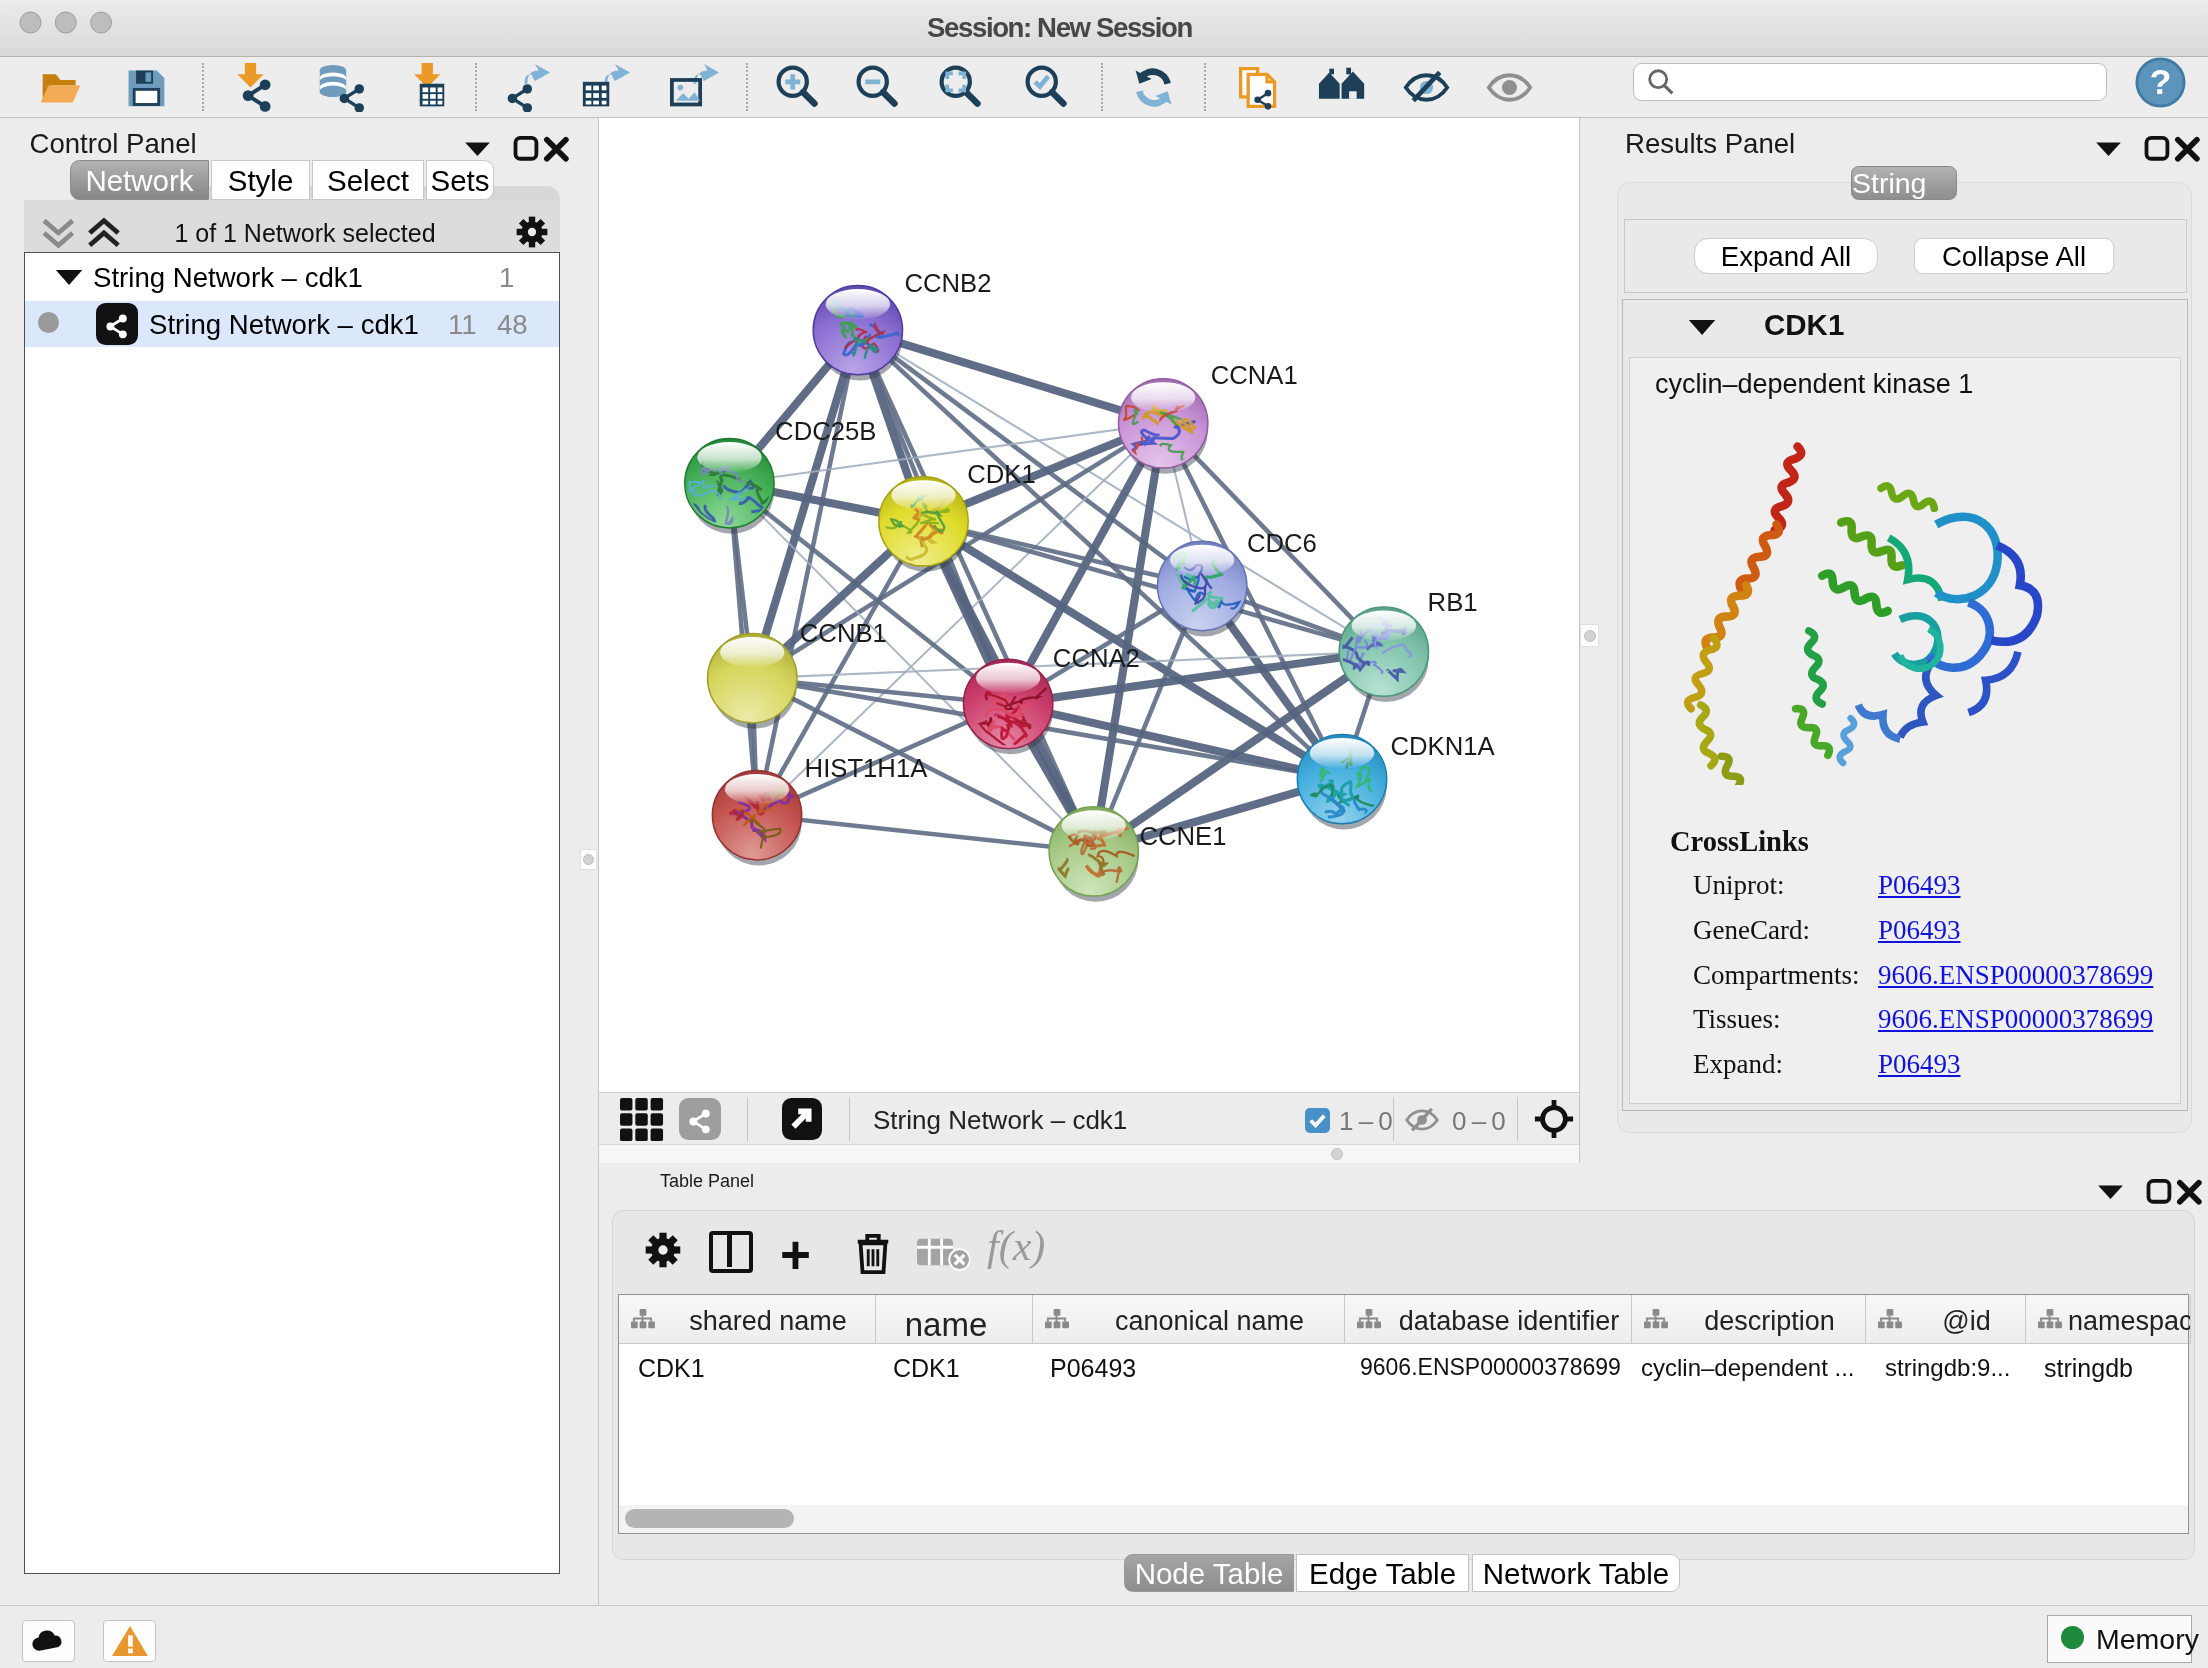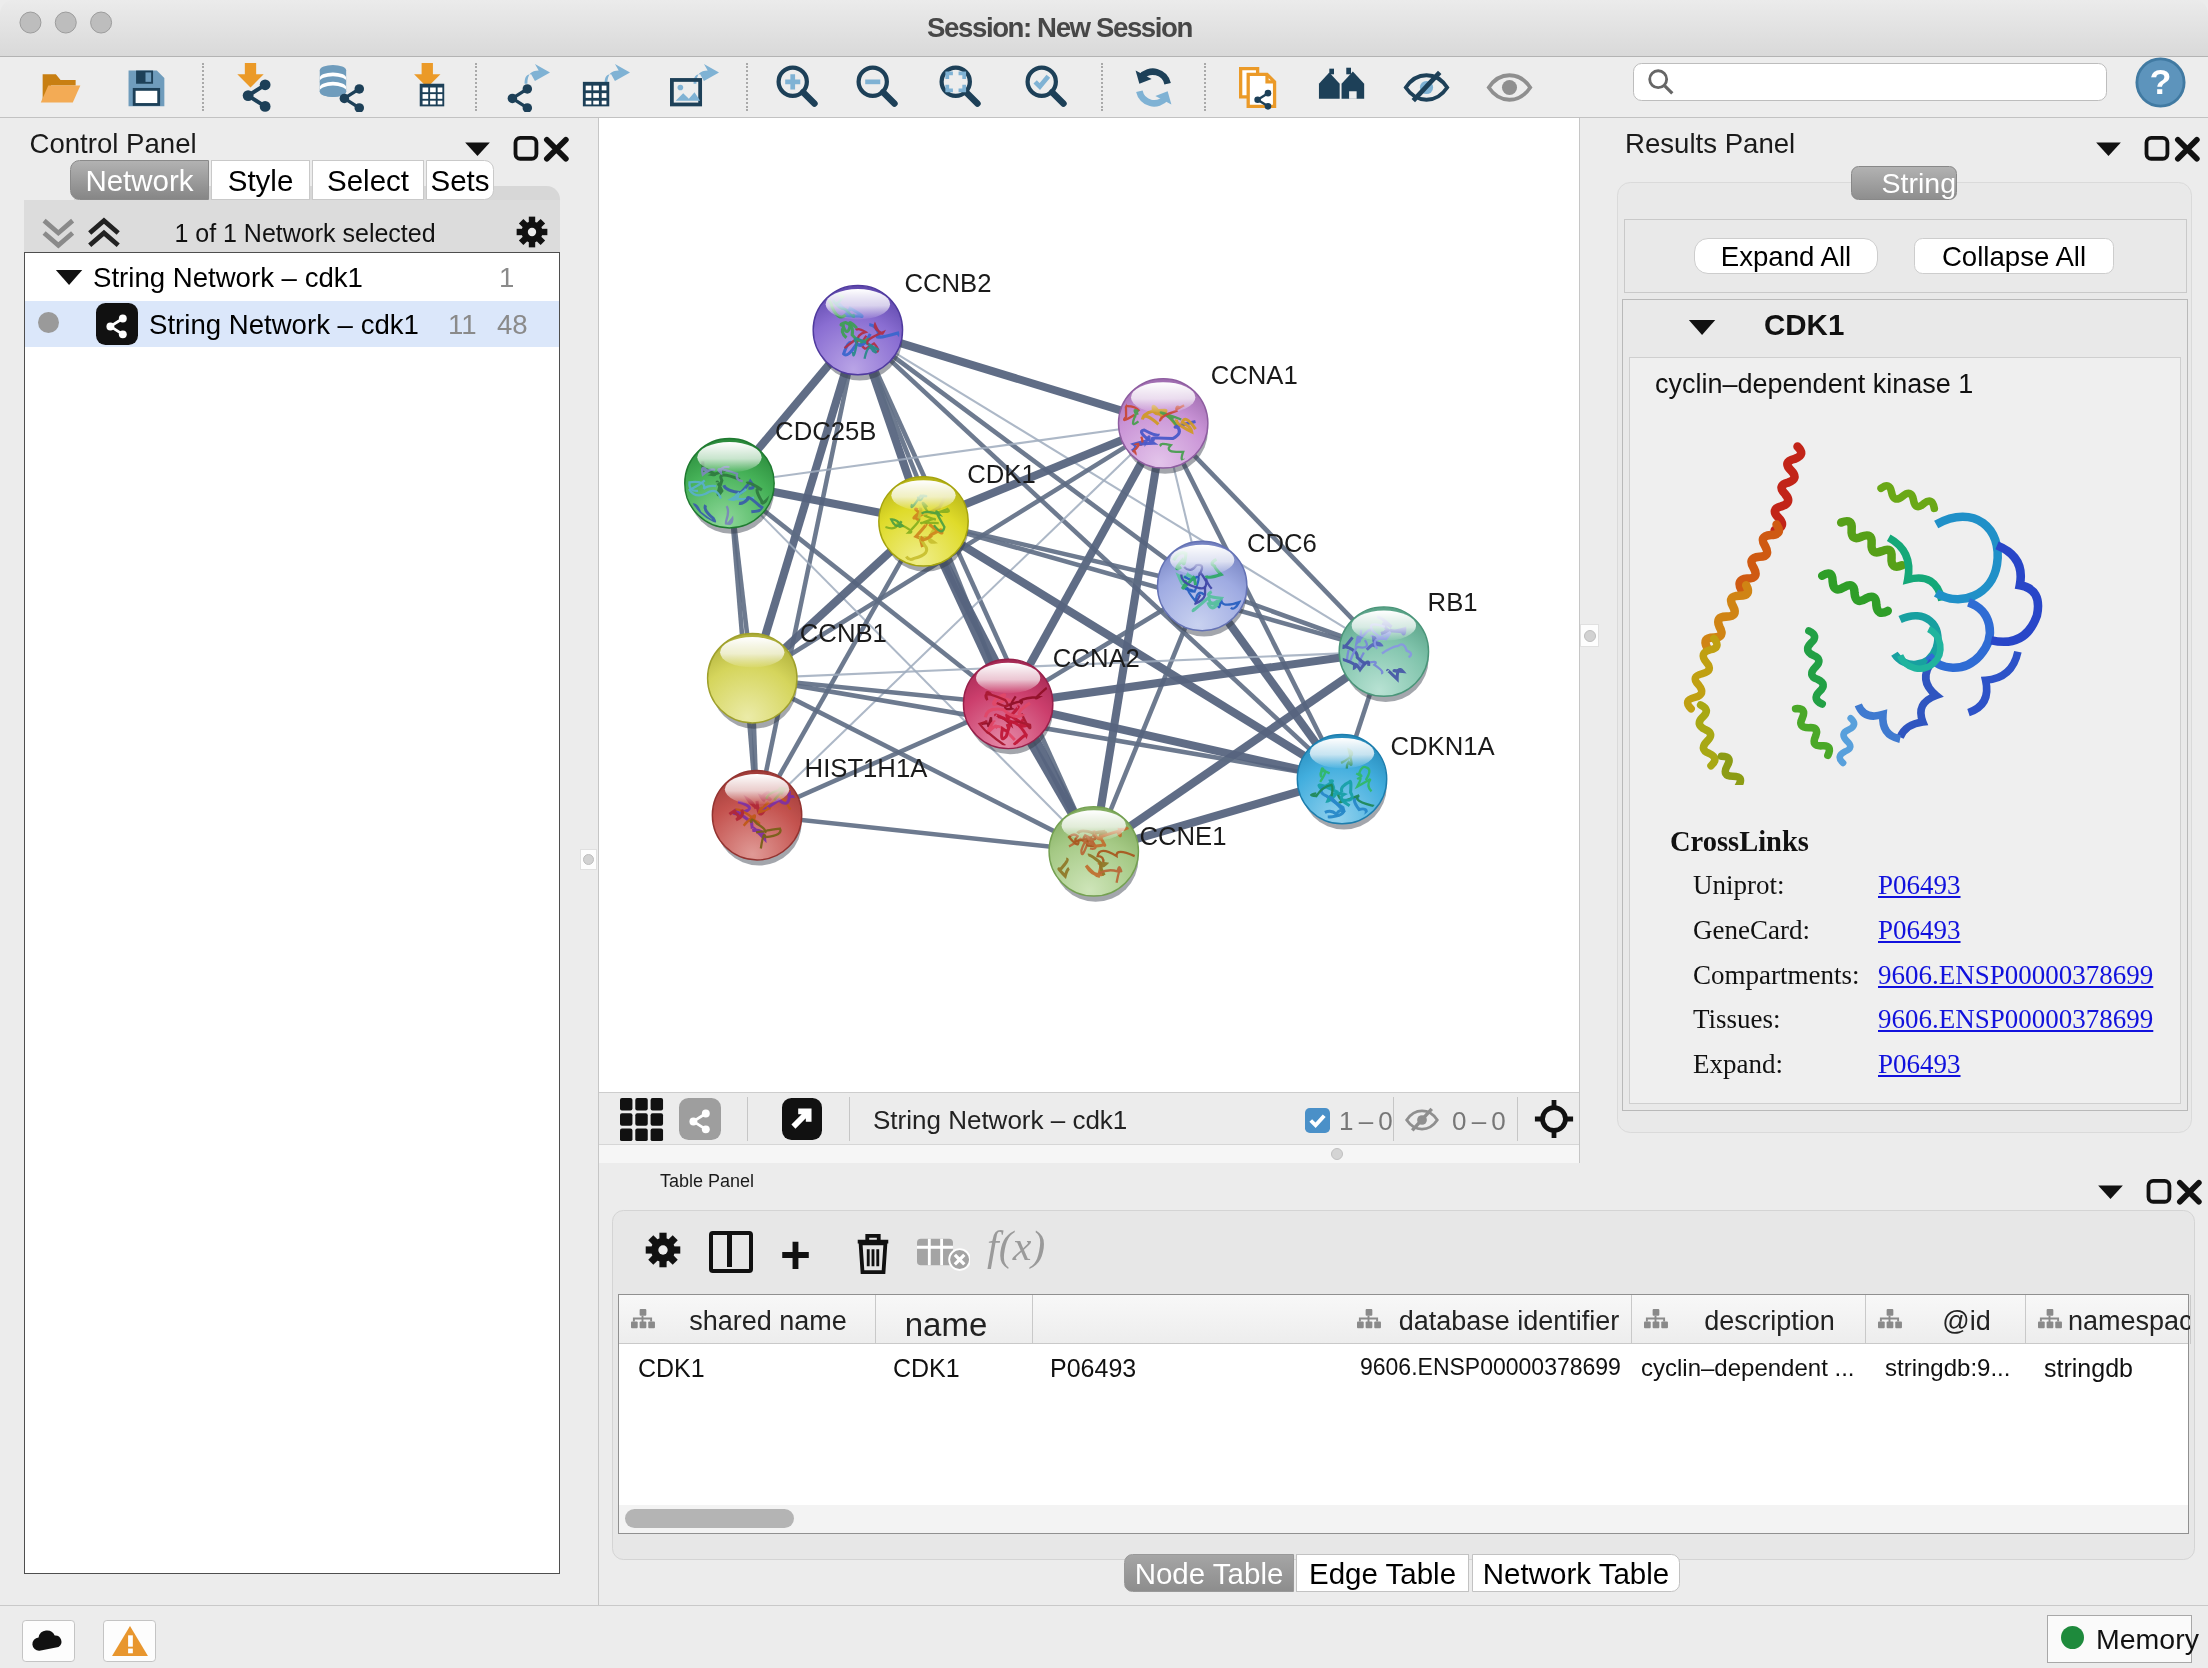--- a/index.html
+++ b/index.html
@@ -660,21 +660,21 @@
 <div class="abs" style="left:1579px;top:118px;width:630px;height:1045px;background:#ececec;border-left:1.9px solid #c6c6c6">
  <div class="abs" style="left:45px;top:9.5px;font-size:27.6px;color:#1a1a1a">Results Panel</div>
  <div style="position:absolute;left:514px;top:17px;width:124px;height:28.5px">
 <svg width="124" height="28.5" viewBox="0 0 130 30">
         <path d="M2 8h26l-13 14z" fill="#111"></path>
 <rect x="55" y="3" width="22" height="22" rx="5" fill="none" stroke="#111" stroke-width="4"></rect>
 <path d="M88 5l20 20M108 5l-20 20" stroke="#111" stroke-width="6" stroke-linecap="round"></path>
       </svg></div>
 
  <div class="abs" style="left:37px;top:64px;width:575px;height:951px;background:#e9e9e9;border:1.9px solid #dadada;border-radius:13.3px"></div>
- <div class="abs" style="left:271px;top:48px;width:106px;height:34px;background:linear-gradient(#b2b2b2,#8e8e8e);border:1px solid #888;border-radius:7.6px;color:#fff;text-align:right;font-size:28.5px;line-height:32px">String</div>
+ <div class="abs" style="left:271px;top:48px;width:106px;height:34px;background:linear-gradient(#b2b2b2,#8e8e8e);border:1px solid #888;border-radius:7.6px;color:#fff;text-align:left;font-size:28.5px;line-height:32px">String</div>
 
  <div class="abs" style="left:44px;top:101px;width:563px;height:74px;border:1.9px solid #c9c9c9"></div>
  <div class="abs" style="left:114px;top:120px;width:184px;height:36px;background:#fff;border:1px solid #cdcdcd;border-radius:14px;text-align:center;font-size:27.6px;line-height:36px">Expand All</div>
  <div class="abs" style="left:334px;top:120px;width:200px;height:36px;background:#fff;border:1px solid #cdcdcd;border-radius:8.6px;text-align:center;font-size:27.6px;line-height:36px">Collapse All</div>
 
  <div class="abs" style="left:42px;top:181px;width:566px;height:812px;border:1.9px solid #b9b9b9"></div>
  <svg width="32" height="23" style="position:absolute;left:107px;top:198px" viewBox="0 0 34 24">
       <path d="M2 4h28l-14 16z" fill="#111"></path>
     </svg>
  <div class="abs" style="left:184px;top:190px;font-size:29.5px;font-weight:bold;color:#111">CDK1</div>
@@ -771,20 +771,32 @@
                 <rect x="1" y="14" width="7" height="7" rx="1"></rect>
                 <rect x="10" y="14" width="7" height="7" rx="1"></rect>
                 <rect x="19" y="14" width="7" height="7" rx="1"></rect>
                 <path d="M13 8v4M4 14v-3h18v3M13 11v4" stroke="#8a8a8a" stroke-width="2" fill="none"></path>
               </g>
             </svg></span>
           <div style="position:absolute;left:42px;right:0;top:11.4px;text-align:center;font-size:27px;color:#222;white-space:nowrap">shared name</div>
         </div>
         <div style="position:absolute;left:257px;top:0;width:157px;height:49px;border-right:1.9px solid #c9c9c9;overflow:hidden">
           <div style="position:absolute;left:0px;right:16px;top:11.4px;text-align:center;font-size:33px;color:#222;white-space:nowrap">name</div>
+        </div>
+        <div style="position:absolute;left:414px;top:0;width:312px;height:49px;border-right:1.9px solid #c9c9c9;overflow:hidden">
+          <span style="position:absolute;left:11.4px;top:13.3px"><svg width="25" height="23" viewBox="0 0 26 24">
+              <g fill="#8a8a8a">
+                <rect x="10" y="1" width="7" height="7" rx="1"></rect>
+                <rect x="1" y="14" width="7" height="7" rx="1"></rect>
+                <rect x="10" y="14" width="7" height="7" rx="1"></rect>
+                <rect x="19" y="14" width="7" height="7" rx="1"></rect>
+                <path d="M13 8v4M4 14v-3h18v3M13 11v4" stroke="#8a8a8a" stroke-width="2" fill="none"></path>
+              </g>
+            </svg></span>
+          <div style="position:absolute;left:42px;right:0;top:11.4px;text-align:center;font-size:27px;color:#222;white-space:nowrap">canonical name</div>
         </div>
         <div style="position:absolute;left:726px;top:0;width:287px;height:49px;border-right:1.9px solid #c9c9c9;overflow:hidden">
           <span style="position:absolute;left:11.4px;top:13.3px"><svg width="25" height="23" viewBox="0 0 26 24">
               <g fill="#8a8a8a">
                 <rect x="10" y="1" width="7" height="7" rx="1"></rect>
                 <rect x="1" y="14" width="7" height="7" rx="1"></rect>
                 <rect x="10" y="14" width="7" height="7" rx="1"></rect>
                 <rect x="19" y="14" width="7" height="7" rx="1"></rect>
                 <path d="M13 8v4M4 14v-3h18v3M13 11v4" stroke="#8a8a8a" stroke-width="2" fill="none"></path>
               </g>

